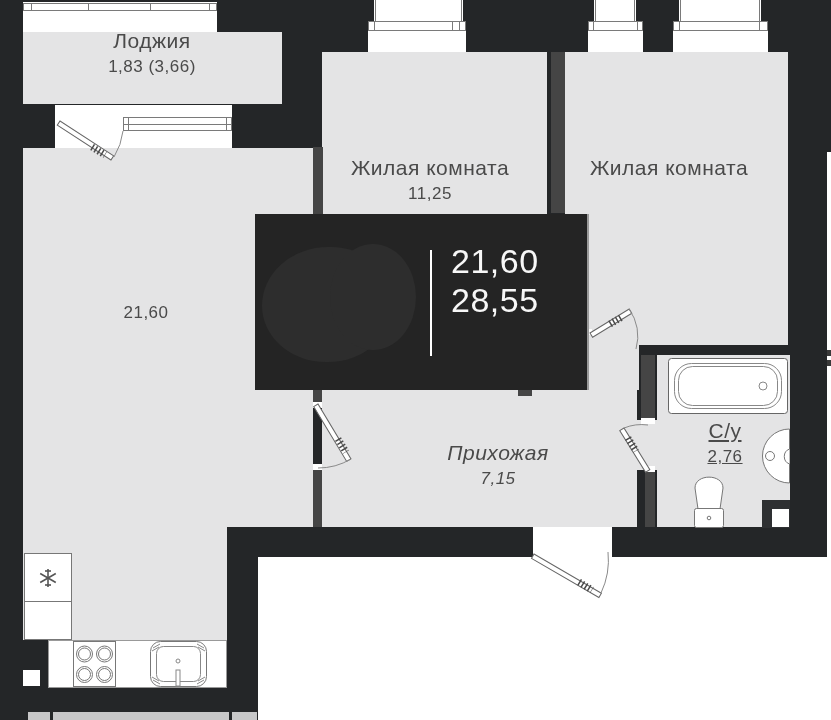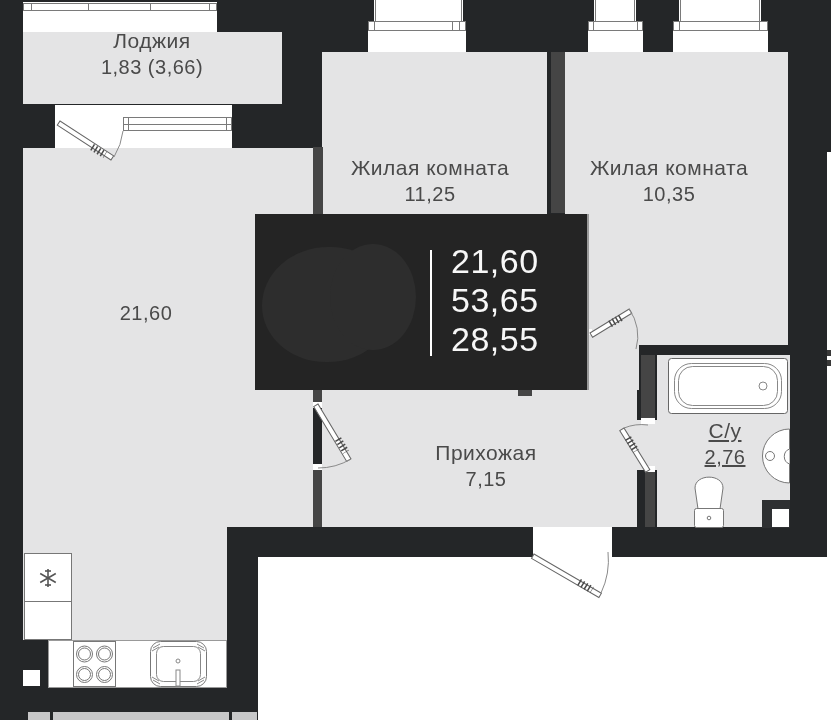--- a/index.html
+++ b/index.html
@@ -5,21 +5,21 @@
   html,body{margin:0;padding:0;background:#242628;}
   #plan{position:relative;width:831px;height:720px;background:#242628;overflow:hidden;
         font-family:"Liberation Sans", sans-serif;}
   .abs{position:absolute;}
   .floor{position:absolute;background:#e4e4e5;}
   .white{position:absolute;background:#ffffff;}
   .stub{position:absolute;background:#454545;}
   .tick{position:absolute;background:#ffffff;}
   .lbl{position:absolute;text-align:center;color:#4a4a4a;font-size:21px;
        letter-spacing:.5px;line-height:26px;}
-  .lbl .area{font-size:20px;}
+  .lbl .area{font-size:17px;}
   #badge{position:absolute;left:255px;top:214px;width:332px;height:176px;
          background:#242424;border-right:2px solid #9a9a9a;}
   .blob{position:absolute;background:#2d2d2d;}
   #badge-divider{position:absolute;left:175px;top:36px;width:2px;height:106px;background:#ffffff;}
   #badge-nums{position:absolute;left:196px;top:28px;width:130px;color:#f7f7f7;
               font-size:34px;line-height:39px;font-weight:400;letter-spacing:.5px;}
   svg{position:absolute;left:0;top:0;pointer-events:none;}
 </style>
 </head>
 <body>
@@ -76,21 +76,20 @@
   <div class="abs" style="left:24px;top:553px;width:48px;height:87px;background:#fff;border:1px solid #777;box-sizing:border-box;"></div>
   <div class="abs" style="left:24px;top:601px;width:48px;height:1px;background:#777;"></div>
   <div class="abs" style="left:48px;top:640px;width:179px;height:48px;background:#fff;border:1px solid #999;box-sizing:border-box;"></div>
 
   <div id="badge">
     <div class="blob" style="left:7px;top:33px;width:130px;height:115px;border-radius:52% 48% 50% 50%;"></div>
     <div class="blob" style="left:75px;top:30px;width:86px;height:106px;border-radius:50%;"></div>
     <div id="badge-divider"></div>
     <div id="badge-nums">
       <div>21,60</div>
-      <div>53,65</div>
       <div>28,55</div>
     </div>
   </div>
 
   <svg width="831" height="720" viewBox="0 0 831 720">
 
     <g stroke="#7a7a7a" fill="none" stroke-width="1">
       <rect x="23.5" y="3.5" width="193" height="7"></rect>
       <line x1="31.5" y1="3.5" x2="31.5" y2="10.5"></line>
         <line x1="88.5" y1="3.5" x2="88.5" y2="10.5"></line>
@@ -211,26 +210,25 @@
   <div class="lbl" style="left:62px;top:28px;width:180px;">
     <div>Лоджия</div>
     <div class="area">1,83 (3,66)</div>
   </div>
   <div class="lbl" style="left:330px;top:155px;width:200px;">
     <div>Жилая комната</div>
     <div class="area">11,25</div>
   </div>
   <div class="lbl" style="left:569px;top:155px;width:200px;">
     <div>Жилая комната</div>
-    <div class="area">10,35</div>
   </div>
   <div class="lbl" style="left:46px;top:300px;width:200px;">
     <div class="area">21,60</div>
   </div>
-  <div class="lbl" style="left:386px;top:440px;width:200px;">
+  <div class="lbl" style="left:398px;top:440px;width:200px;font-style:italic;">
     <div>Прихожая</div>
     <div class="area">7,15</div>
   </div>
   <div class="lbl" style="left:660px;top:418px;width:130px;text-decoration:underline;">
     <div>С/у</div>
     <div class="area">2,76</div>
   </div>
 
 </div>
 

